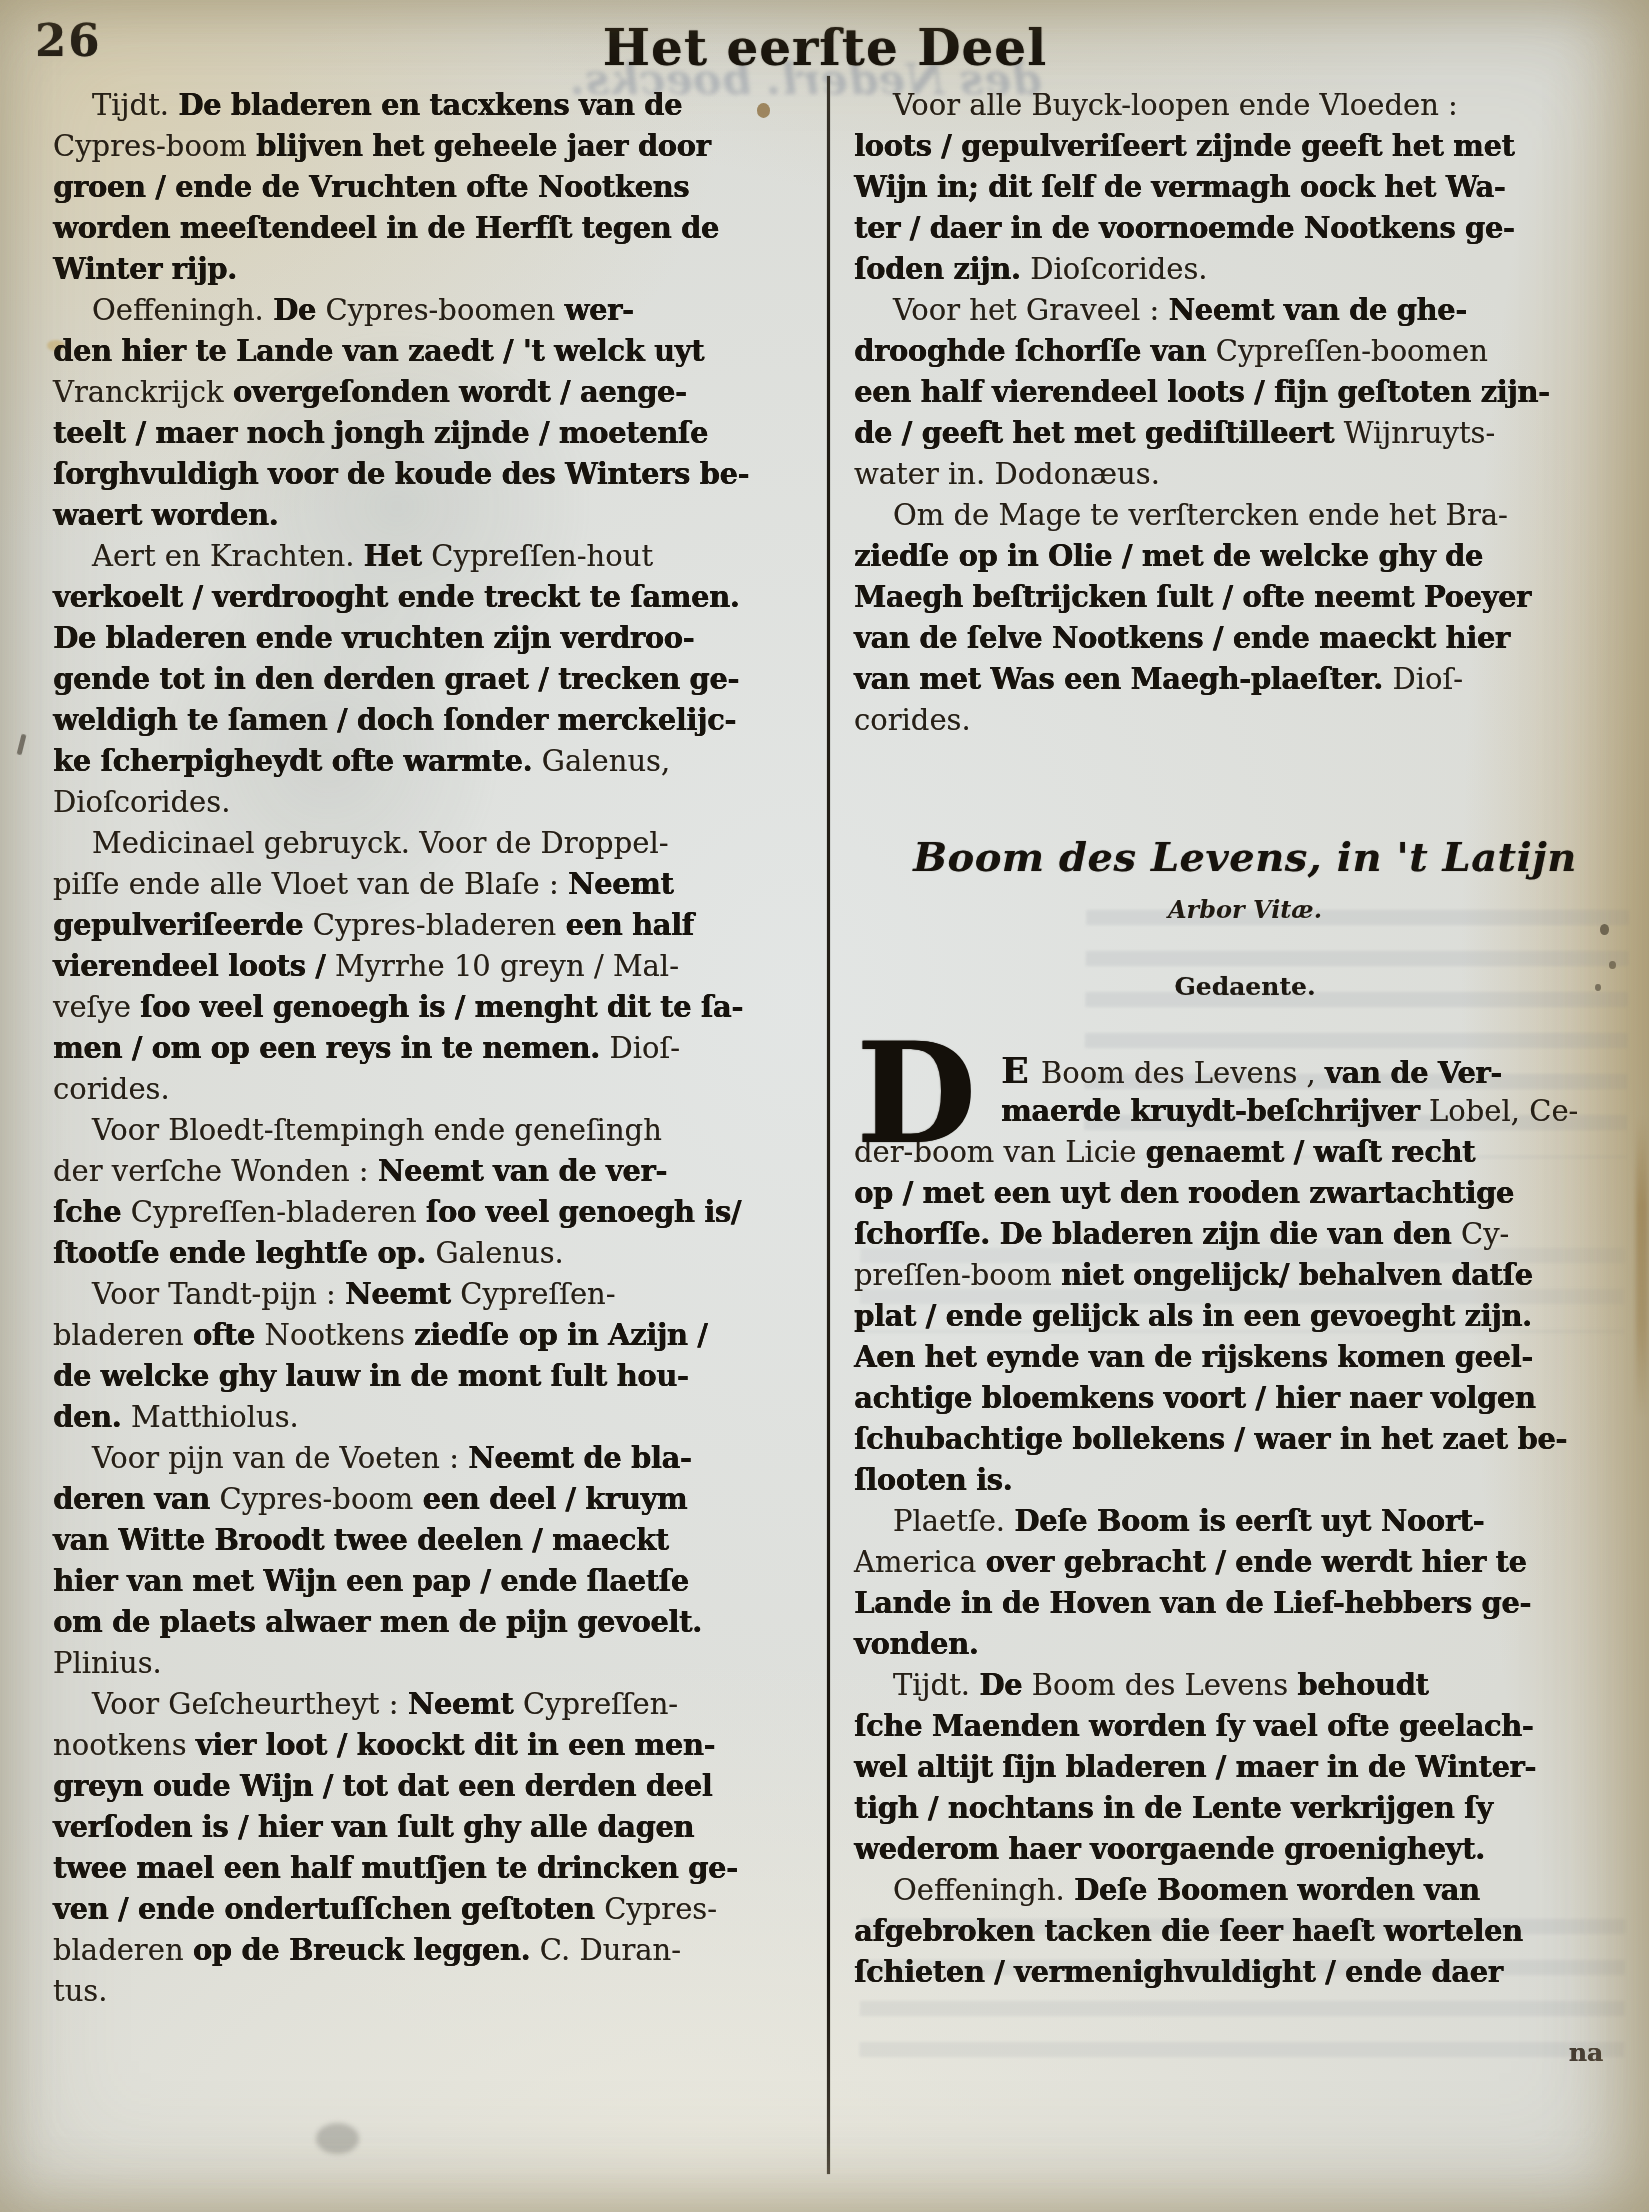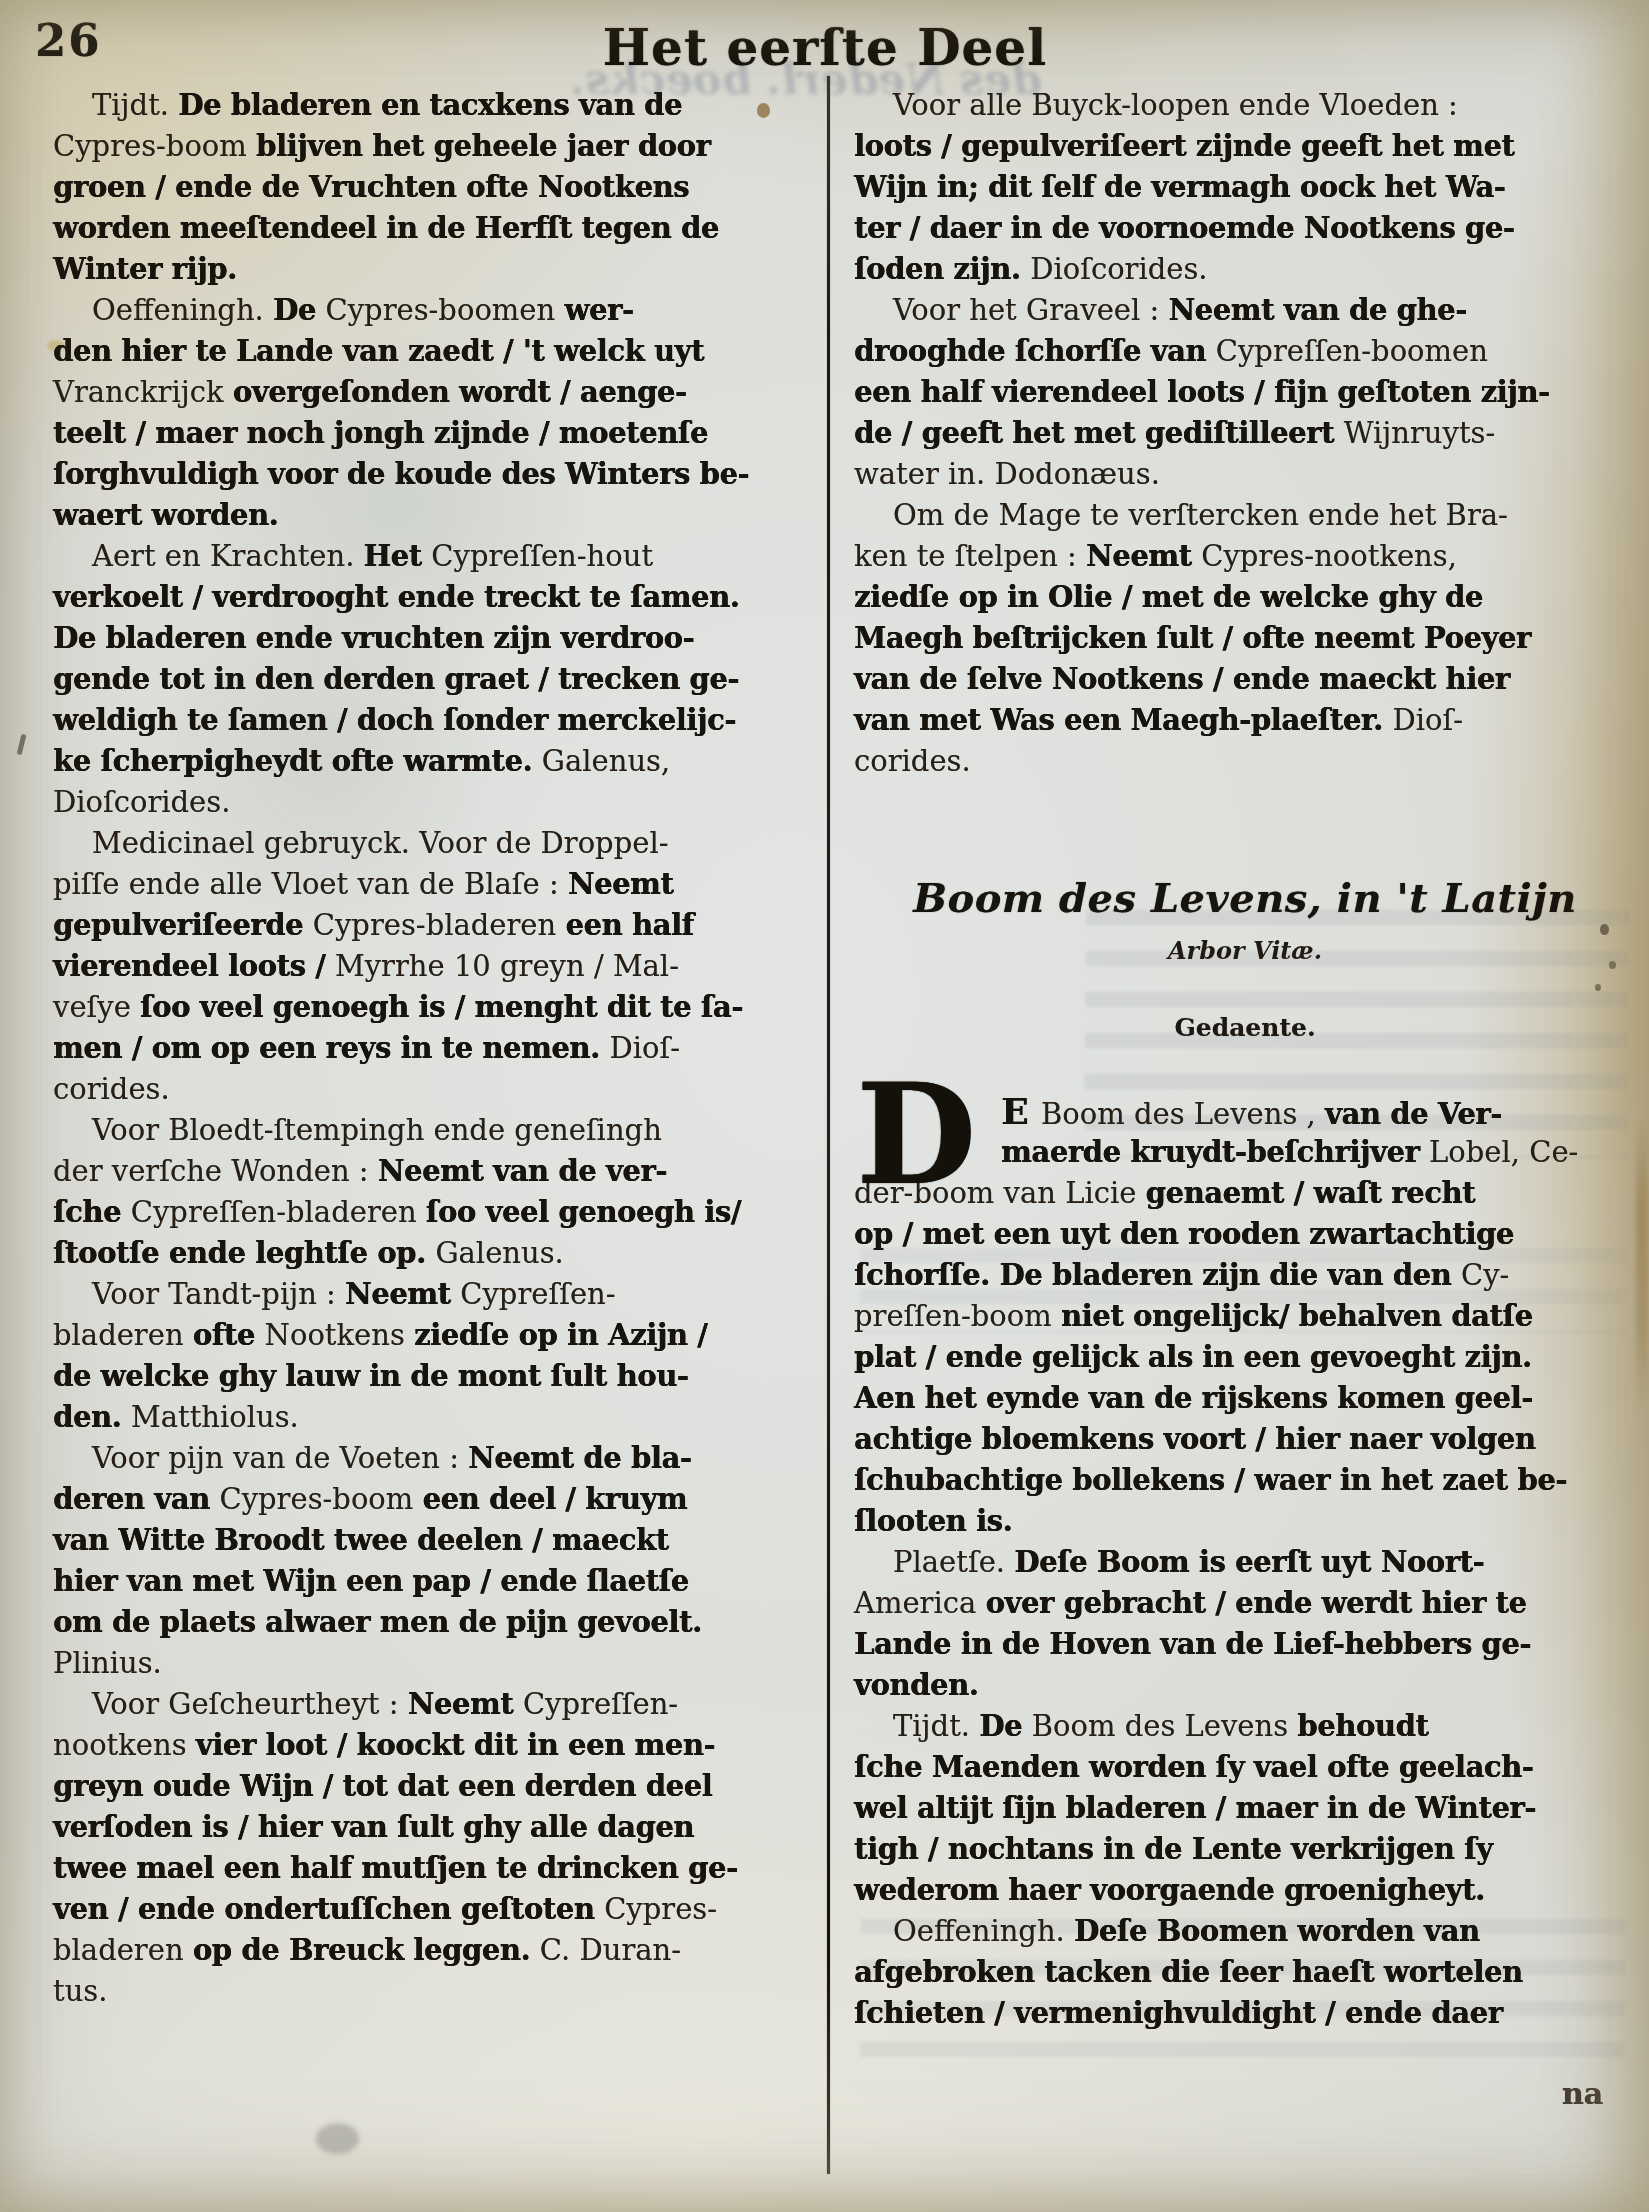--- a/index.html
+++ b/index.html
@@ -46,21 +46,21 @@
   .sect-latin{margin-top:11.6px; font-size:24px; line-height:33px; font-style:italic;
     font-weight:bold; color:#201a12;}
   .sect-sub{margin-top:41px; font-size:25px; line-height:39px; color:#1d1811;
     font-weight:700; text-shadow:0 0 0.7px rgba(25,20,12,.55); margin-bottom:44px;}
   
   .body-wrap{position:relative;}
   .dropcap{position:absolute; left:1.9px; top:-13.6px; font-size:138px; line-height:116px;
     font-weight:bold; color:#14100a; text-shadow:1px 0 0 currentColor, 0 0 1.5px rgba(20,15,8,.6);}
   
   .catchword{margin-top:39px; text-align:right; padding-right:33px;
-    font-size:30px; font-weight:bold; line-height:41px; color:#2a2118; opacity:.85;
+    font-size:25px; font-weight:bold; line-height:41px; color:#2a2118; opacity:.85;
     text-shadow:0.4px 0 0 currentColor;}
   
   .ghost-par{position:absolute; opacity:.55; filter:blur(1.6px); transform:skewX(-.6deg);
     background:repeating-linear-gradient(180deg,
       rgba(142,148,158,.30) 0px, rgba(142,148,158,.30) 14.6px,
       rgba(142,148,158,0) 14.6px, rgba(142,148,158,0) 41px);}
   #ghost1{left:1085px; top:910px;  width:543px; height:248px;}
   #ghost2{left:860px;  top:1248px; width:765px; height:85px; opacity:.35;}
   #ghost3{left:860px;  top:1919px; width:765px; height:163px; opacity:.45;}
   #ghost4{left:146px; top:320px; width:456px; height:621px; background:
@@ -163,21 +163,20 @@
         <div class="tline"><span class="bl">loots / gepulveriſeert zijnde geeft het met</span></div>
         <div class="tline"><span class="bl">Wijn in; dit ſelf de vermagh oock het Wa-</span></div>
         <div class="tline"><span class="bl">ter / daer in de voornoemde Nootkens ge-</span></div>
         <div class="tline"><span class="bl">ſoden zijn. </span><span class="rm">Dioſcorides.</span></div>
         <div class="tline ind"><span class="rm">Voor het Graveel : </span><span class="bl">Neemt van de ghe-</span></div>
         <div class="tline"><span class="bl">drooghde ſchorſſe van </span><span class="rm">Cypreſſen-boomen</span></div>
         <div class="tline"><span class="bl">een half vierendeel loots / fijn geſtoten zijn-</span></div>
         <div class="tline"><span class="bl">de / geeft het met gediſtilleert </span><span class="rm">Wijnruyts-</span></div>
         <div class="tline"><span class="rm">water in. Dodonæus.</span></div>
         <div class="tline ind"><span class="rm">Om de Mage te verſtercken ende het Bra-</span></div>
-        <div class="tline"><span class="rm">ken te ſtelpen : </span><span class="bl">Neemt </span><span class="rm">Cypres-nootkens,</span></div>
         <div class="tline"><span class="bl">ziedſe op in Olie / met de welcke ghy de</span></div>
         <div class="tline"><span class="bl">Maegh beſtrijcken ſult / ofte neemt Poeyer</span></div>
         <div class="tline"><span class="bl">van de ſelve Nootkens / ende maeckt hier</span></div>
         <div class="tline"><span class="bl">van met Was een Maegh-plaeſter. </span><span class="rm">Dioſ-</span></div>
         <div class="tline"><span class="rm">corides.</span></div>
       </div>
     <div class="sect">
       <div class="sect-title">Boom des Levens, in 't Latijn</div>
       <div class="sect-latin">Arbor Vitæ.</div>
       <div class="sect-sub">Gedaente.</div>

